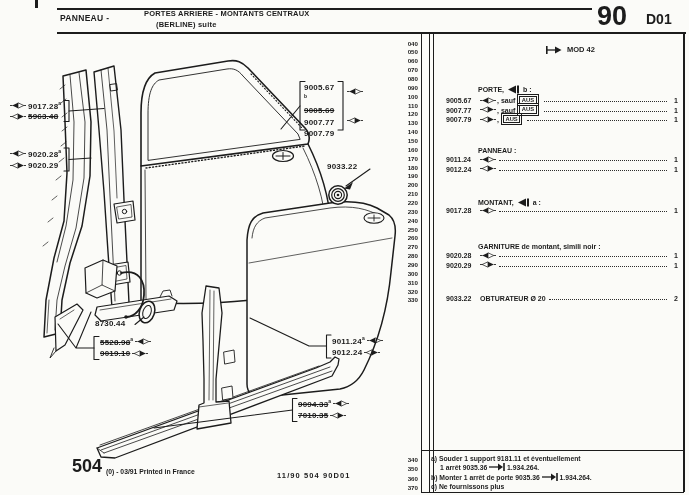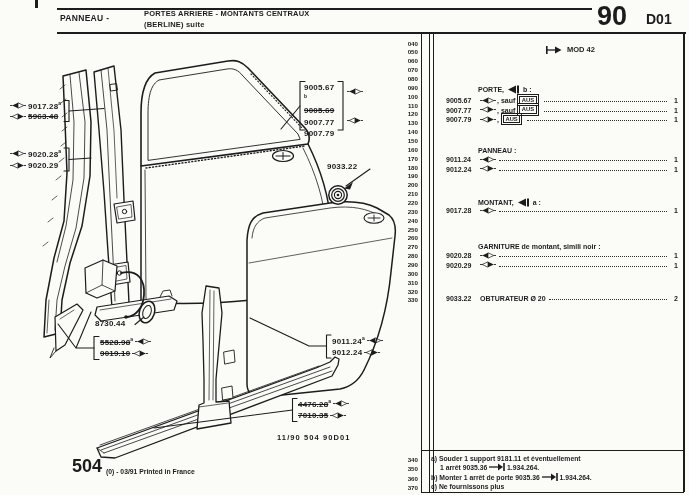--- a/index.html
+++ b/index.html
@@ -14,21 +14,21 @@
   .hdr-sec{font:700 8.5px "Liberation Sans",sans-serif;letter-spacing:.3px;}
   .hdr-t{font:700 7.5px "Liberation Sans",sans-serif;letter-spacing:.2px;padding-left:32px;}
   .pgnum{font:700 27px "Liberation Sans",sans-serif;text-align:right;}
   .pgcode{font:700 14px "Liberation Sans",sans-serif;}
   
   .dlr{position:absolute;display:flex;align-items:center;gap:2px;font:700 8px "Liberation Sans",sans-serif;white-space:nowrap;}
   .dlt{letter-spacing:.2px;}
   .stack{position:absolute;font:700 8px "Liberation Sans",sans-serif;line-height:11.6px;letter-spacing:.2px;}
   .stack span{display:block;}
   .dir-svg{width:16px;height:7px;display:block;}
-  .note-plate{font:700 7.5px "Liberation Sans",sans-serif;letter-spacing:1.1px;}
+  .note-plate{font:700 7.5px "Liberation Sans",sans-serif;letter-spacing:1.1px;margin-top:38px;}
   .docnum{font:700 18px "Liberation Sans",sans-serif;}
   .edition{font:700 6.8px "Liberation Sans",sans-serif;}
   
   .markers{position:absolute;text-align:right;font:700 6.2px "Liberation Sans",sans-serif;color:#222;}
   .markers div{height:8.87px;line-height:8.87px;}
   .markers.m2 div{height:9.45px;line-height:9.45px;}
   
   .plh{position:absolute;display:flex;align-items:center;gap:3px;font:700 7px "Liberation Sans",sans-serif;white-space:nowrap;}
   .plrow{position:absolute;left:446px;width:232px;display:flex;align-items:flex-end;font:700 7px "Liberation Sans",sans-serif;white-space:nowrap;}
   .plrow .ref{width:30px;}
@@ -79,21 +79,21 @@
 
 <div id="page">
 
   <div class="rule" style="left:35px;top:0;width:3px;height:8px"></div>
 
   <div class="rule" style="left:57px;top:8px;width:535px;height:1.8px"></div>
   <div class="rule" style="left:57px;top:32px;width:629px;height:2.2px"></div>
 
   <div class="txt hdr-sec" style="left:60px;top:13px">PANNEAU -</div>
   <div class="txt hdr-t" style="left:112px;top:9px">PORTES ARRIERE - MONTANTS CENTRAUX</div>
-  <div class="txt hdr-t" style="left:112px;top:20px">(BERLINE) suite</div>
+  <div class="txt hdr-t" style="left:124px;top:20px">(BERLINE) suite</div>
   <div class="txt pgnum" style="left:597px;top:1px">90</div>
   <div class="txt pgcode" style="left:646px;top:11px">D01</div>
 
   <div class="rule" style="left:421px;top:33px;width:1px;height:459px"></div>
   <div class="rule" style="left:429px;top:33px;width:1.4px;height:459px"></div>
   <div class="rule" style="left:433px;top:33px;width:0.8px;height:459px"></div>
   <div class="rule" style="left:683px;top:33px;width:1.6px;height:459px"></div>
   <div class="rule" style="left:421px;top:450px;width:263px;height:1px"></div>
   <div class="rule" style="left:421px;top:492px;width:263px;height:1.2px"></div>
 
@@ -287,21 +287,21 @@
         <use href="#i-dirl"></use>
       </svg>
   </div>
   <div class="dlr" style="left:332px;top:348px">
     <span class="dlt"><span>9012.24</span></span>
     <svg class="dir-svg">
         <use href="#i-dirr"></use>
       </svg>
   </div>
   <div class="dlr" style="left:298px;top:399px">
-    <span class="dlt"><span class="struck">4476.28</span><sup>a</sup></span>
+    <span class="dlt"><span class="struck">9094.33</span><sup>a</sup></span>
     <svg class="dir-svg">
         <use href="#i-dirl"></use>
       </svg>
   </div>
   <div class="dlr" style="left:298px;top:411px">
     <span class="dlt"><span class="struck">7010.35</span></span>
     <svg class="dir-svg">
         <use href="#i-dirr"></use>
       </svg>
   </div>

